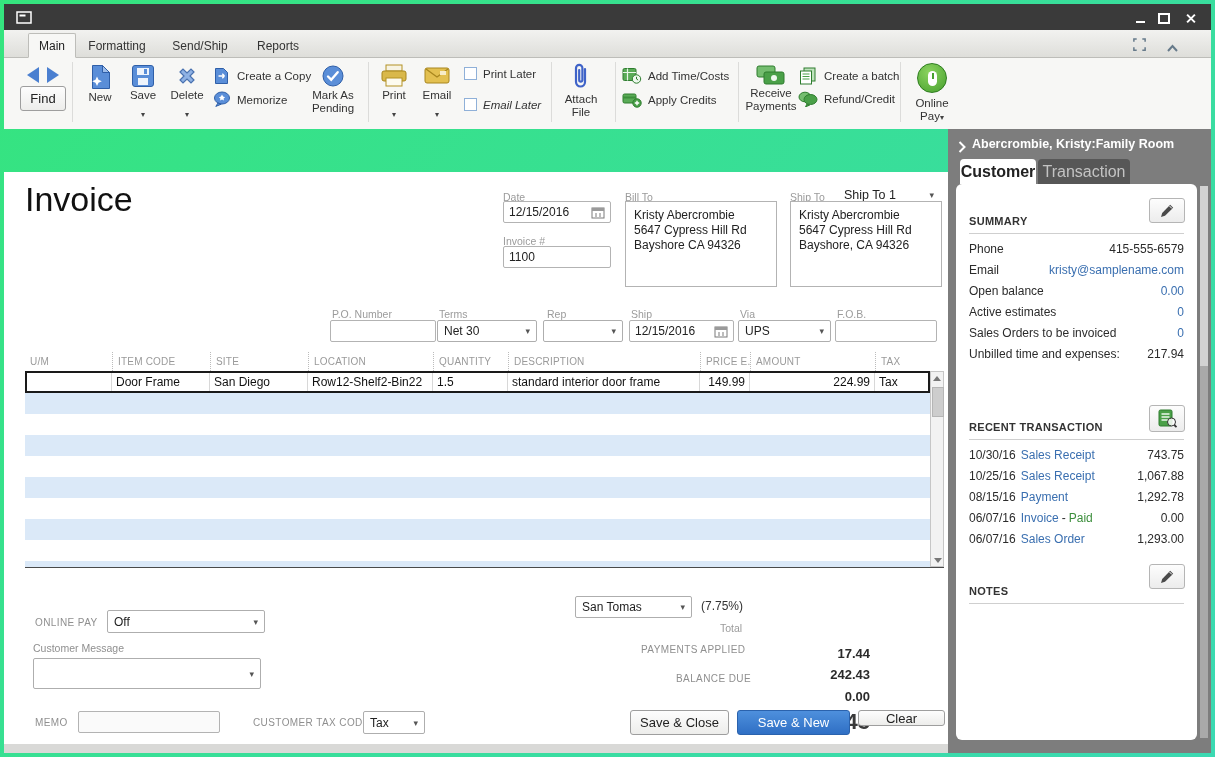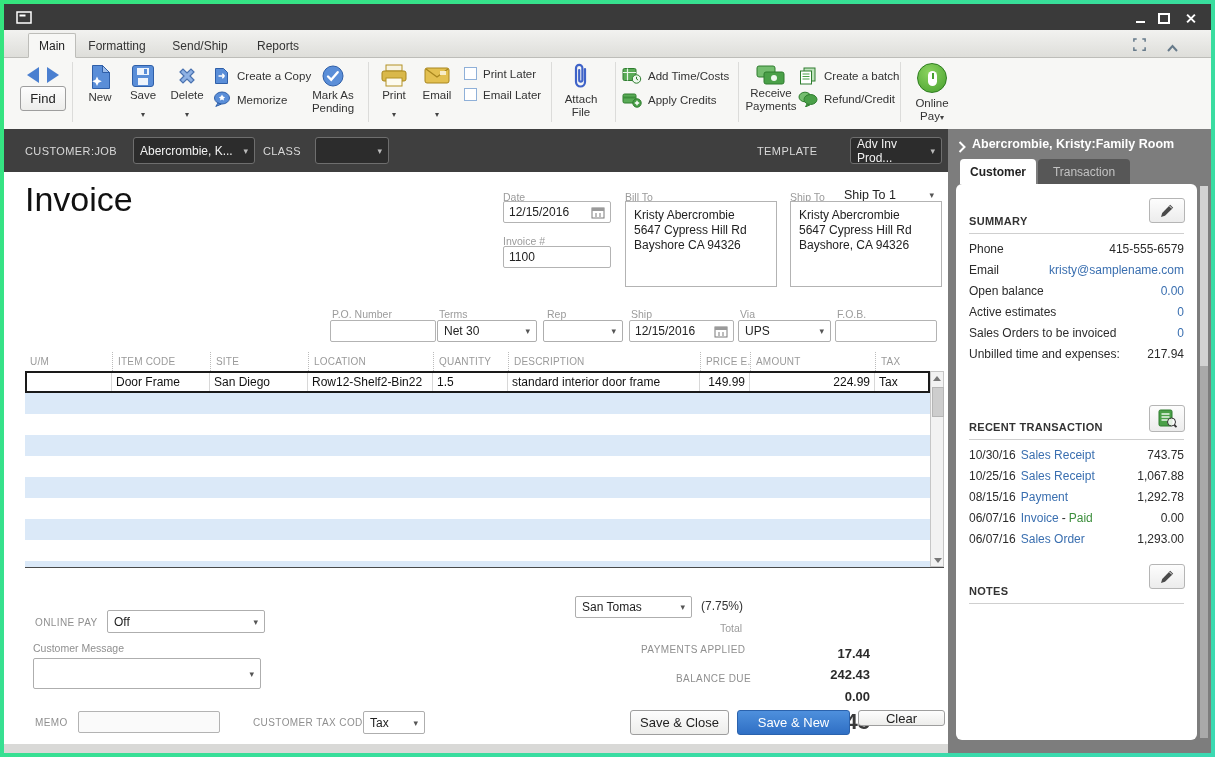--- a/index.html
+++ b/index.html
@@ -78,21 +78,21 @@
   .vsb{position:absolute;left:926px;top:199px;width:14px;height:196px;background:#f2f2f2;border:1px solid #c6c6c6;box-sizing:border-box;}
   .tri-up{width:0;height:0;border-left:4px solid transparent;border-right:4px solid transparent;border-bottom:5px solid #777;margin:4px auto 0;}
   .tri-down{width:0;height:0;border-left:4px solid transparent;border-right:4px solid transparent;border-top:5px solid #777;margin:4px auto 0;}
   .sb-thumb{position:absolute;left:1px;top:15px;width:10px;height:28px;background:#cdcdcd;border:1px solid #b5b5b5;}
   .moneyval{position:absolute;right:78px;text-align:right;font-size:13px;font-weight:bold;color:#2b2b2b;margin-top:48px;}
   .btn-primary{background:linear-gradient(#4e90dd,#2f6fc4);border-color:#2a62ad;color:#fff;}
   
   .panel{position:absolute;left:948px;top:129px;width:263px;height:624px;background:#7d7d7d;}
   .ptitle{position:absolute;left:24px;top:8px;font-size:12.5px;font-weight:bold;color:#fff;white-space:nowrap;}
   .ptab{position:absolute;top:30px;height:25px;display:flex;align-items:center;justify-content:center;
-        font-size:12px;border-radius:4px 4px 0 0;}
+        font-size:16px;border-radius:4px 4px 0 0;}
   .ptab.active{background:#fff;color:#222;font-weight:bold;}
   .ptab.inactive{background:#575757;color:#c3c3c3;}
   .pcard{position:absolute;left:8px;top:55px;width:241px;height:556px;background:#fff;border-radius:6px;
         box-sizing:border-box;padding:13px;}
   .phead{font-size:11px;font-weight:bold;color:#333;letter-spacing:.3px;}
   .pdiv{border-bottom:1px solid #cfcfcf;margin:6px 0 4px;}
   .srow{display:flex;justify-content:space-between;align-items:center;height:21px;font-size:12px;color:#2b2b2b;}
   .v-link{color:#3a6fb0;}
   .rrow{display:flex;align-items:center;height:21px;font-size:12px;color:#2b2b2b;white-space:nowrap;}
   .rdate{margin-right:5px;}
@@ -228,21 +228,21 @@
           <rect x="16" y="4" width="6" height="4" fill="#f7ecc8"></rect>
         </svg>
       <span class="tlabel" style="margin-top:4px;">Email</span>
       <span class="dcaret"></span>
     </div>
 
     <div class="trow" style="left:460px;top:9px;">
       <div class="cb"></div>
       <span>Print Later</span>
     </div>
-    <div class="trow" style="left:460px;top:30px;">
+    <div class="trow" style="left:460px;top:40px;font-style:italic;">
       <div class="cb"></div>
       <span>Email Later</span>
     </div>
 
     <div class="tsep" style="left:547px;"></div>
 
     <div class="titem" style="left:553px;top:4px;width:48px;">
       <svg width="20" height="30" viewBox="0 0 20 30">
           <path d="M14 7 v13 a4.5 4.5 0 0 1 -9 0 V6 a3.2 3.2 0 0 1 6.4 0 v12 a1.6 1.6 0 0 1 -3.2 0 V8" fill="none" stroke="#3f63c8" stroke-width="2.2" stroke-linecap="round"></path>
         </svg>
@@ -299,34 +299,20 @@
     </div>
 
     <div class="tsep" style="left:896px;"></div>
 
     <div class="titem" style="left:904px;top:5px;width:48px;">
       <div class="oicon"></div>
       <span class="tlabel dcaret" style="margin-top:3px;">Online Pay</span>
     </div>
   </div>
 
-  <div class="band">
-    <span class="blabel" style="left:21px;">CUSTOMER:JOB</span>
-    <div class="dd dd-dark abs" style="left:129px;top:8px;width:122px;height:27px;">
-      <span>Abercrombie, K...</span>
-    </div>
-    <span class="blabel" style="left:259px;">CLASS</span>
-    <div class="dd dd-dark abs" style="left:311px;top:8px;width:74px;height:27px;">
-      <span></span>
-    </div>
-    <span class="blabel" style="left:753px;">TEMPLATE</span>
-    <div class="dd dd-dark abs" style="left:846px;top:8px;width:92px;height:27px;">
-      <span>Adv Inv Prod...</span>
-    </div>
-  </div>
 
   <div class="main">
     <div class="abs" style="left:21px;top:8px;font-size:34px;color:#111;">Invoice</div>
 
     <span class="flabel" style="left:499px;top:19px;">Date</span>
     <div class="datebox" style="left:499px;top:29px;width:108px;height:22px;">
       <span>12/15/2016</span>
       <svg width="14" height="13" viewBox="0 0 14 13">
           <rect x="1" y="2" width="12" height="10" fill="#fff" stroke="#7a7a7a"></rect>
           <rect x="1" y="2" width="12" height="3" fill="#9a9a9a"></rect>

